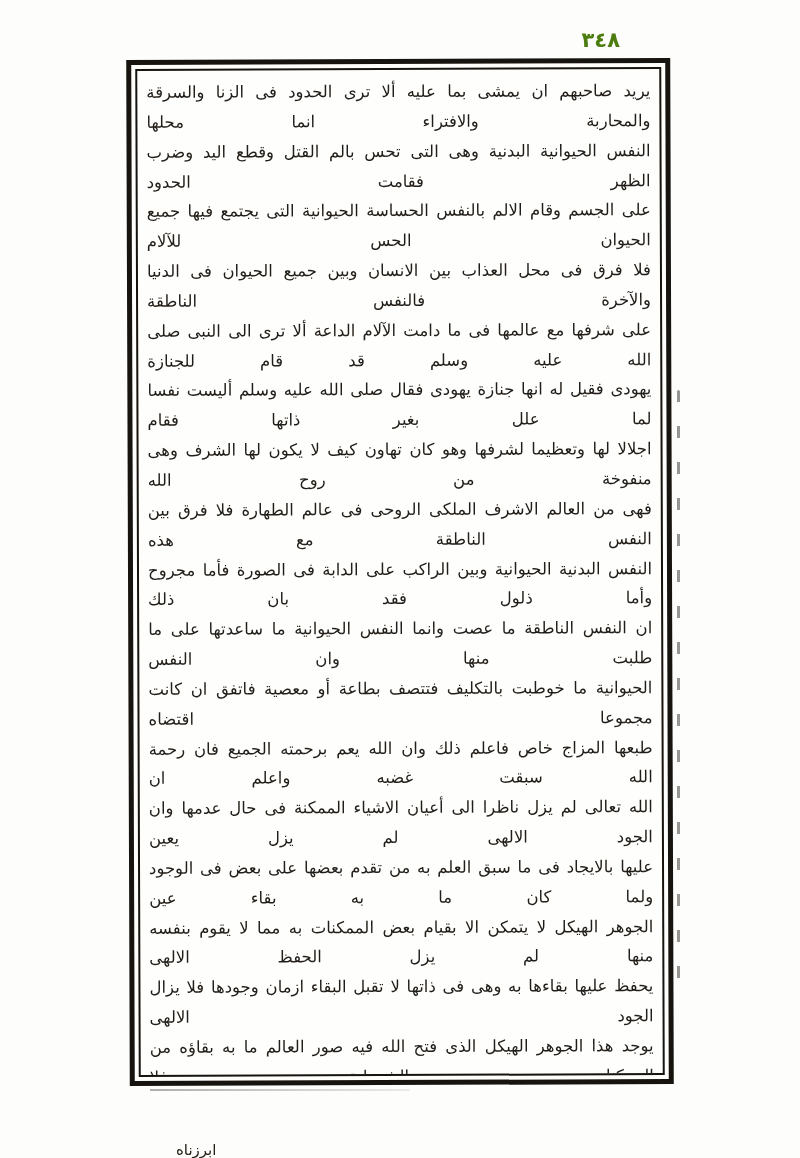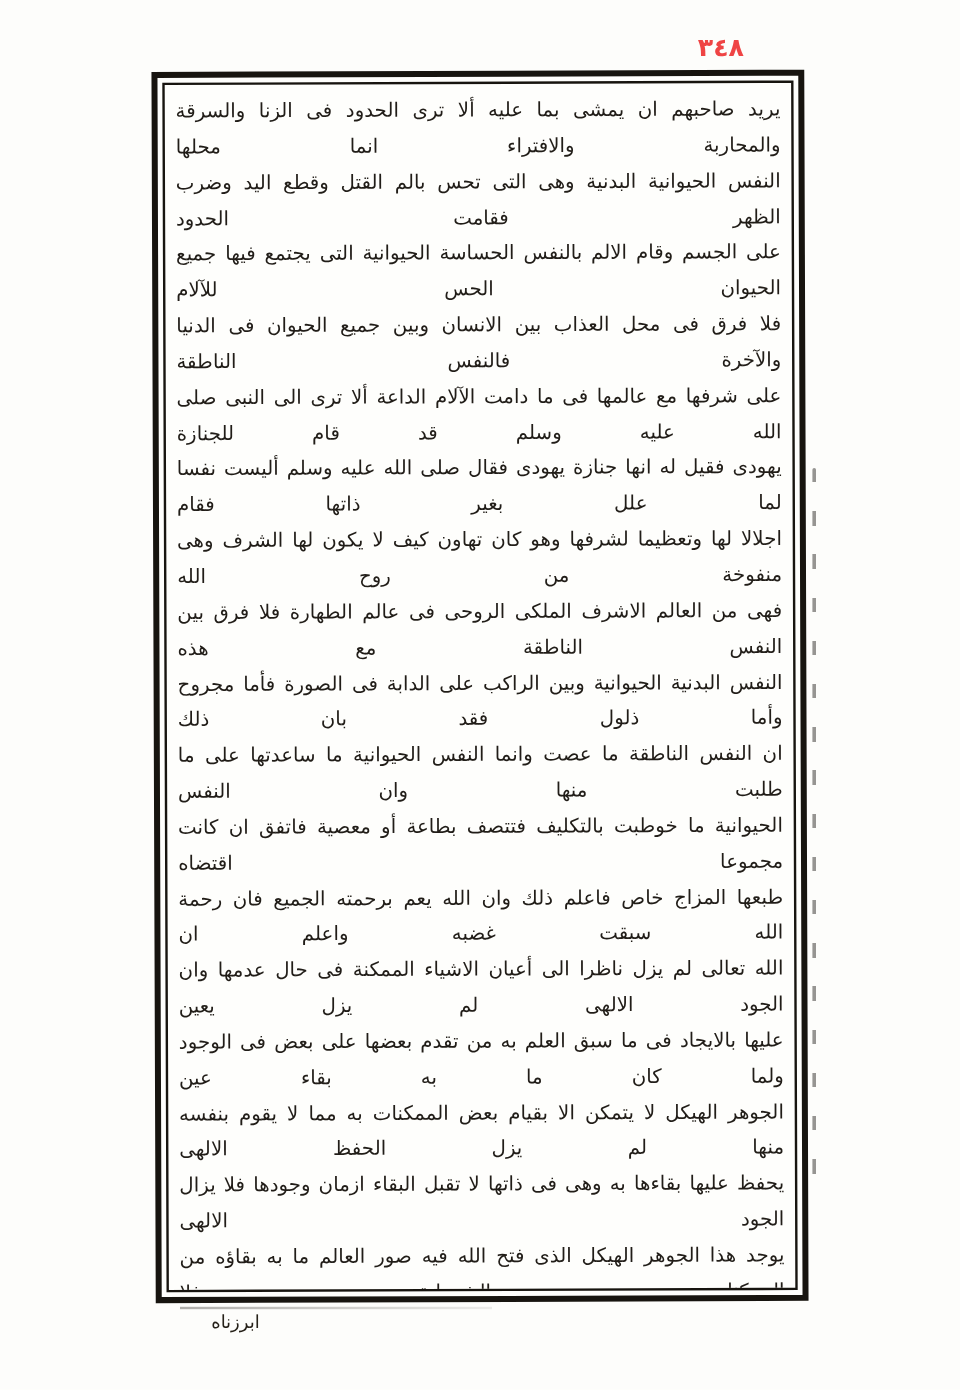--- a/index.html
+++ b/index.html
@@ -16,21 +16,21 @@
     width: 800px;
     height: 1158px;
     background: #fdfdfb;
   }
   .page-number {
     position: absolute;
     top: 28px;
     right: 180px;
     font-size: 21px;
     font-weight: bold;
-    color: #ef4444;
+    color: #4d7c0f;
     letter-spacing: 2px;
   }
   .frame-outer {
     position: absolute;
     left: 128px;
     top: 59px;
     width: 544px;
     height: 1026px;
     border: 5px solid #17140f;
     padding: 4px;
@@ -55,21 +55,21 @@
     line-height: 29.85px;
     text-align: justify;
     text-align-last: justify;
     word-spacing: 1px;
     white-space: normal;
     text-rendering: optimizeLegibility;
   }
   .catchword {
     position: absolute;
     left: 176px;
-    top: 1093px;
+    top: 1141px;
     font-size: 15px;
     color: #262119;
     direction: rtl;
   }
   .edge-artifact {
     position: absolute;
     left: 677px;
     top: 390px;
     width: 3px;
     height: 600px;

